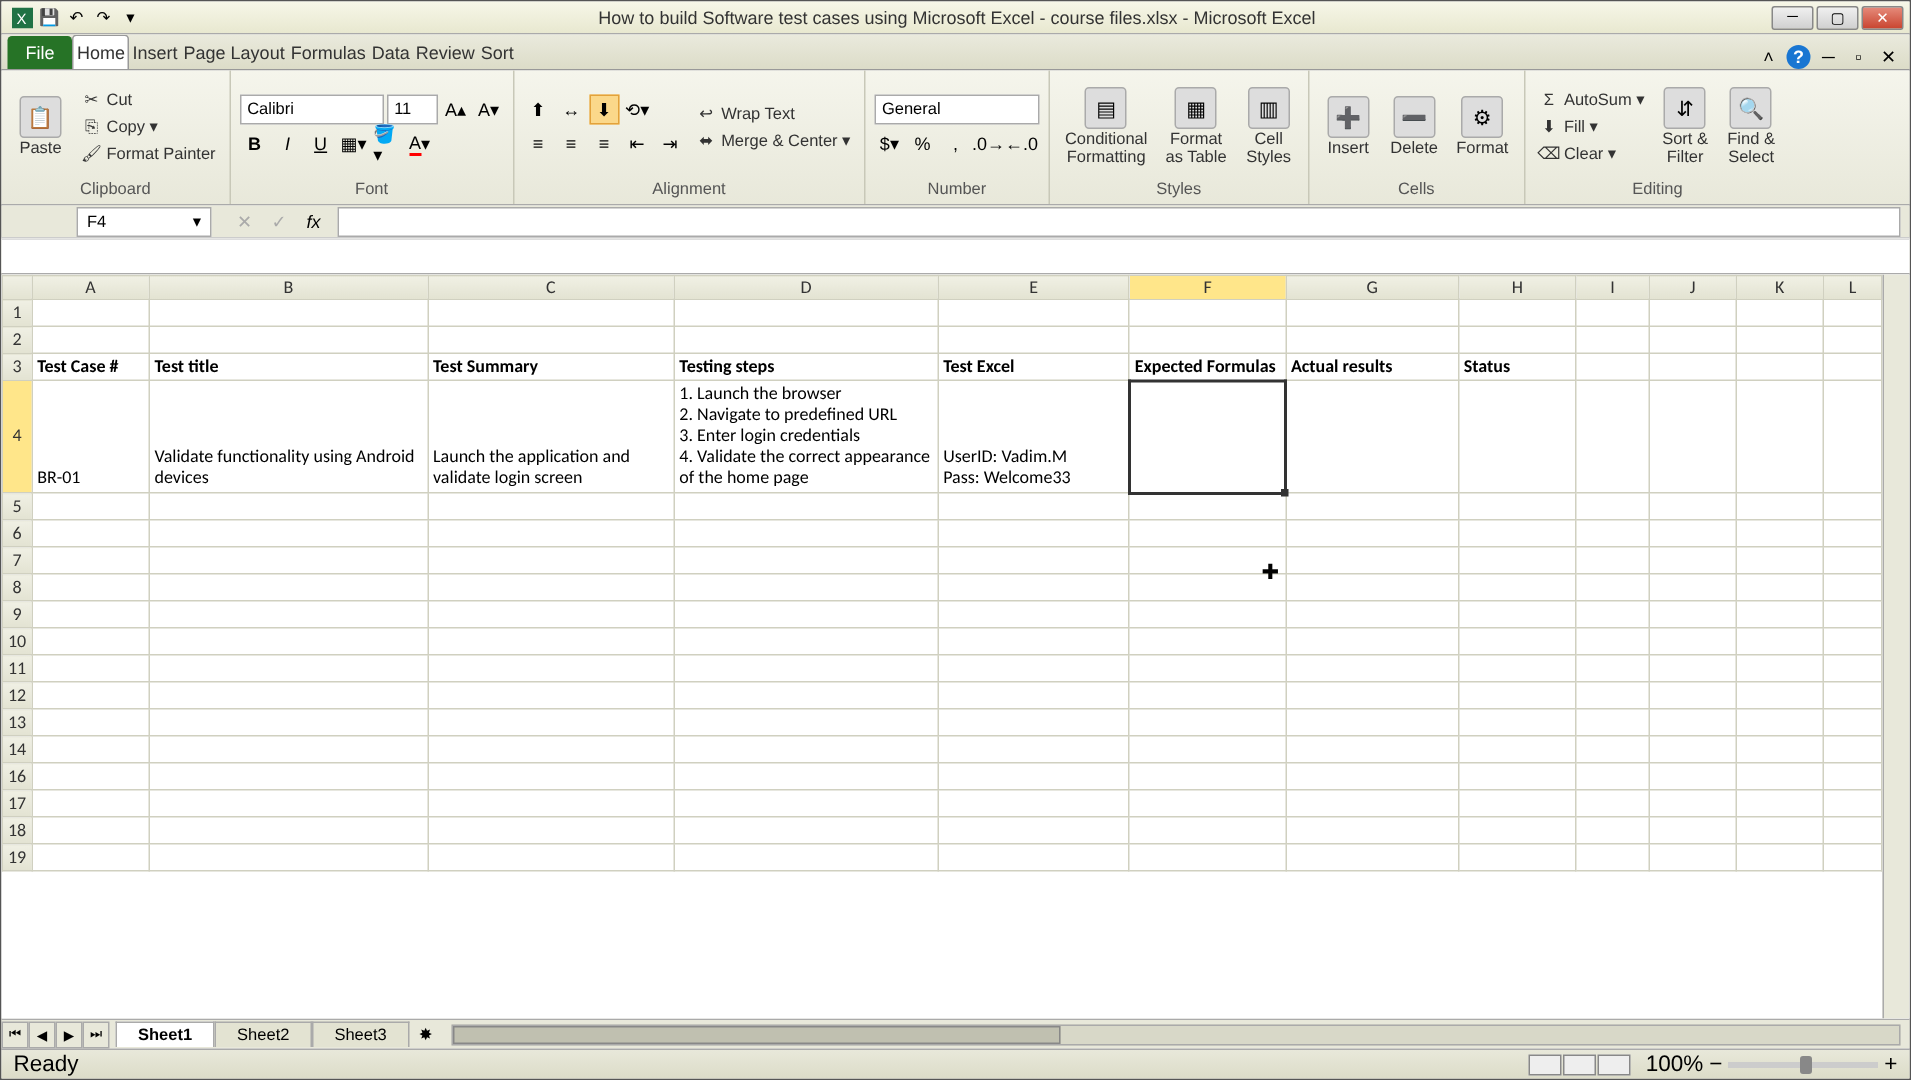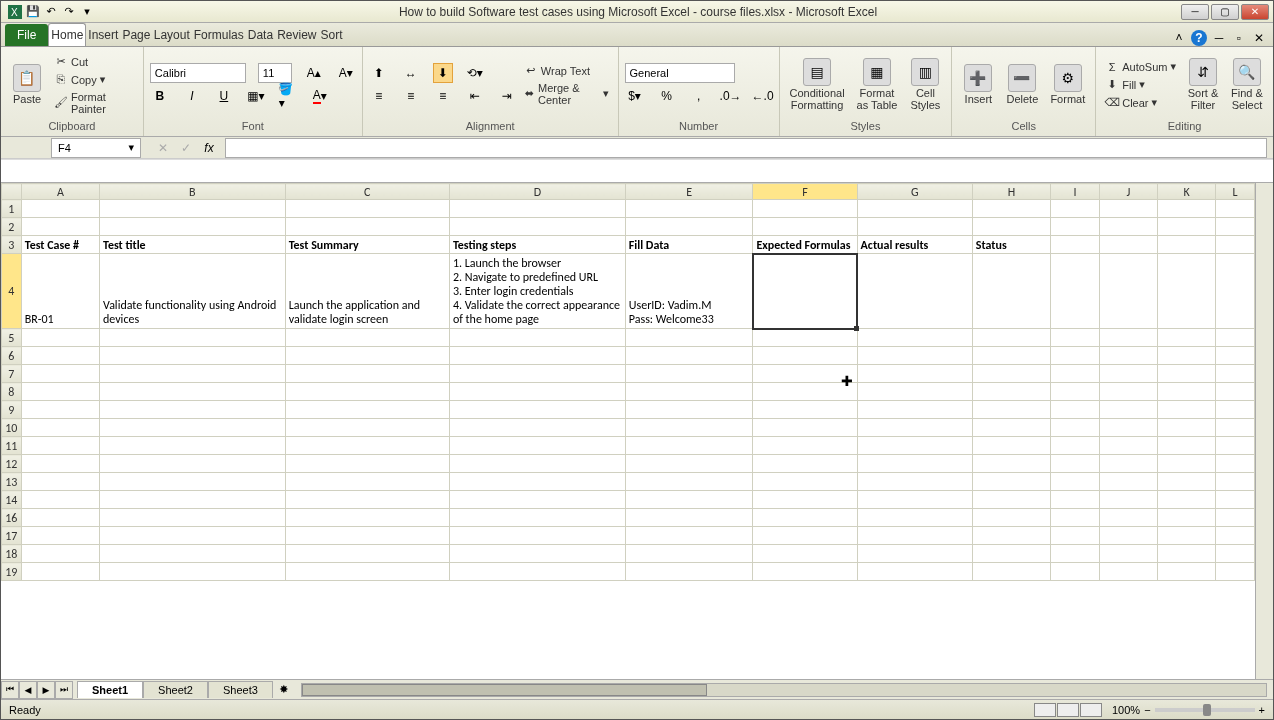--- a/index.html
+++ b/index.html
@@ -29,21 +29,21 @@
 .ribbon { height: 90px; background: linear-gradient(#f5f5ec,#e8e8da); display: flex; border-bottom: 1px solid #aaa; }
 .rgroup { border-right: 1px solid #c8c8b8; display: flex; flex-direction: column; padding: 2px 6px; }
 .rgroup .rbody { flex: 1; display: flex; align-items: center; gap: 4px; }
 .rgroup .rlabel { text-align: center; font-size: 11px; color: #555; padding-bottom: 2px; }
 .bigbtn { display: flex; flex-direction: column; align-items: center; justify-content: center; gap: 1px; padding: 2px 4px; min-width: 40px; }
 .bigbtn .bicon { width: 28px; height: 28px; background: #ddd; border: 1px solid #aaa; border-radius: 3px; display:flex; align-items:center; justify-content:center; font-size:14px; }
 .bigbtn .blabel { font-size: 11px; color: #333; text-align: center; line-height: 1.1; }
 .smbtns { display: flex; flex-direction: column; gap: 2px; }
 .smbtn { display: flex; align-items: center; gap: 3px; font-size: 11px; color: #333; padding: 1px 3px; }
 .smbtn .sicon { width: 14px; height: 14px; display:inline-flex; align-items:center; justify-content:center; font-size:11px; }
-.fontrow { display: flex; gap: 12px; align-items: center; }
+.fontrow { display: flex; gap: 2px; align-items: center; }
 .fontsel { width: 96px; height: 20px; border: 1px solid #aaa; background: #fff; font-size: 11px; padding: 1px 4px; }
 .sizesel { width: 34px; height: 20px; border: 1px solid #aaa; background: #fff; font-size: 11px; padding: 1px 4px; }
 .iconbtn { width: 20px; height: 20px; border: 1px solid transparent; display:flex; align-items:center; justify-content:center; font-size: 12px; }
 .iconbtn.active { background: #fbd88a; border-color: #e3a23b; }
 .fontcol { display:flex; flex-direction:column; gap:3px; }
 .numsel { width:110px; height:20px; border:1px solid #aaa; background:#fff; font-size:11px; padding:1px 4px; }
 
 
 .fbar { height: 46px; background: #e8e8da; border-bottom: 1px solid #aaa; display:flex; flex-direction:column; }
 .fbar .row1 { height: 22px; display:flex; align-items:center; border-bottom:1px solid #ccc; }
@@ -78,21 +78,21 @@
 .sheetnav .nb { width:18px; height:18px; border:1px solid #aaa; display:flex; align-items:center; justify-content:center; font-size:9px; }
 .sheettabs { display:flex; margin-left:4px; }
 .stab { padding: 2px 14px; font-size:11px; border:1px solid #aaa; border-bottom:none; background:#e3e3d2; }
 .stab.active { background:#fff; font-weight:bold; }
 .insertsheet { width:22px; display:flex; align-items:center; justify-content:center; font-size:11px; }
 .hscrollwrap { flex:1; display:flex; align-items:center; padding: 0 6px; }
 .hscroll { flex:1; height:14px; background:#d8d8c8; border:1px solid #aaa; position:relative; }
 .hthumb { position:absolute; left:0; top:0; bottom:0; width:42%; background:#c0c0b0; border:1px solid #888; }
 
 
-.statusbar { height: 20px; background: linear-gradient(#e8e8da,#dcdcc8); display:flex; align-items:center; font-size:11px; padding: 0 8px; border-top:1px solid #aaa; }
+.statusbar { height: 20px; background: linear-gradient(#e8e8da,#dcdcc8); display:flex; align-items:center; font-size:15px; padding: 0 8px; border-top:1px solid #aaa; }
 .statusbar .spacer { flex:1; }
 .viewbtns { display:flex; gap:1px; }
 .viewbtns .vb { width:22px; height:14px; border:1px solid #888; background:#eee; }
 .zoom { display:flex; align-items:center; gap:4px; margin-left:10px; }
 .zslider { width:100px; height:4px; background:#ccc; position:relative; }
 .zslider .zthumb { position:absolute; left:48%; top:-4px; width:8px; height:12px; background:#888; border-radius:2px; }
 
 svg { display:block; }
 </style>
 </head>
@@ -377,21 +377,21 @@
               <td style="border:1px solid #d0d0c0"></td>
               <td style="border:1px solid #d0d0c0"></td>
               <td style="border:1px solid #d0d0c0"></td>
             </tr>
             <tr class="hdr3">
               <th class="rowh">3</th>
               <td>Test Case #</td>
               <td>Test title</td>
               <td>Test Summary</td>
               <td>Testing steps</td>
-              <td>Fill Data</td>
+              <td>Test Excel</td>
               <td>Expected Formulas</td>
               <td>Actual results</td>
               <td>Status</td>
               <td style="border:1px solid #d0d0c0"></td>
               <td style="border:1px solid #d0d0c0"></td>
               <td style="border:1px solid #d0d0c0"></td>
               <td style="border:1px solid #d0d0c0"></td>
             </tr>
             <tr class="datarow">
               <th class="rowh selrow">4</th>

